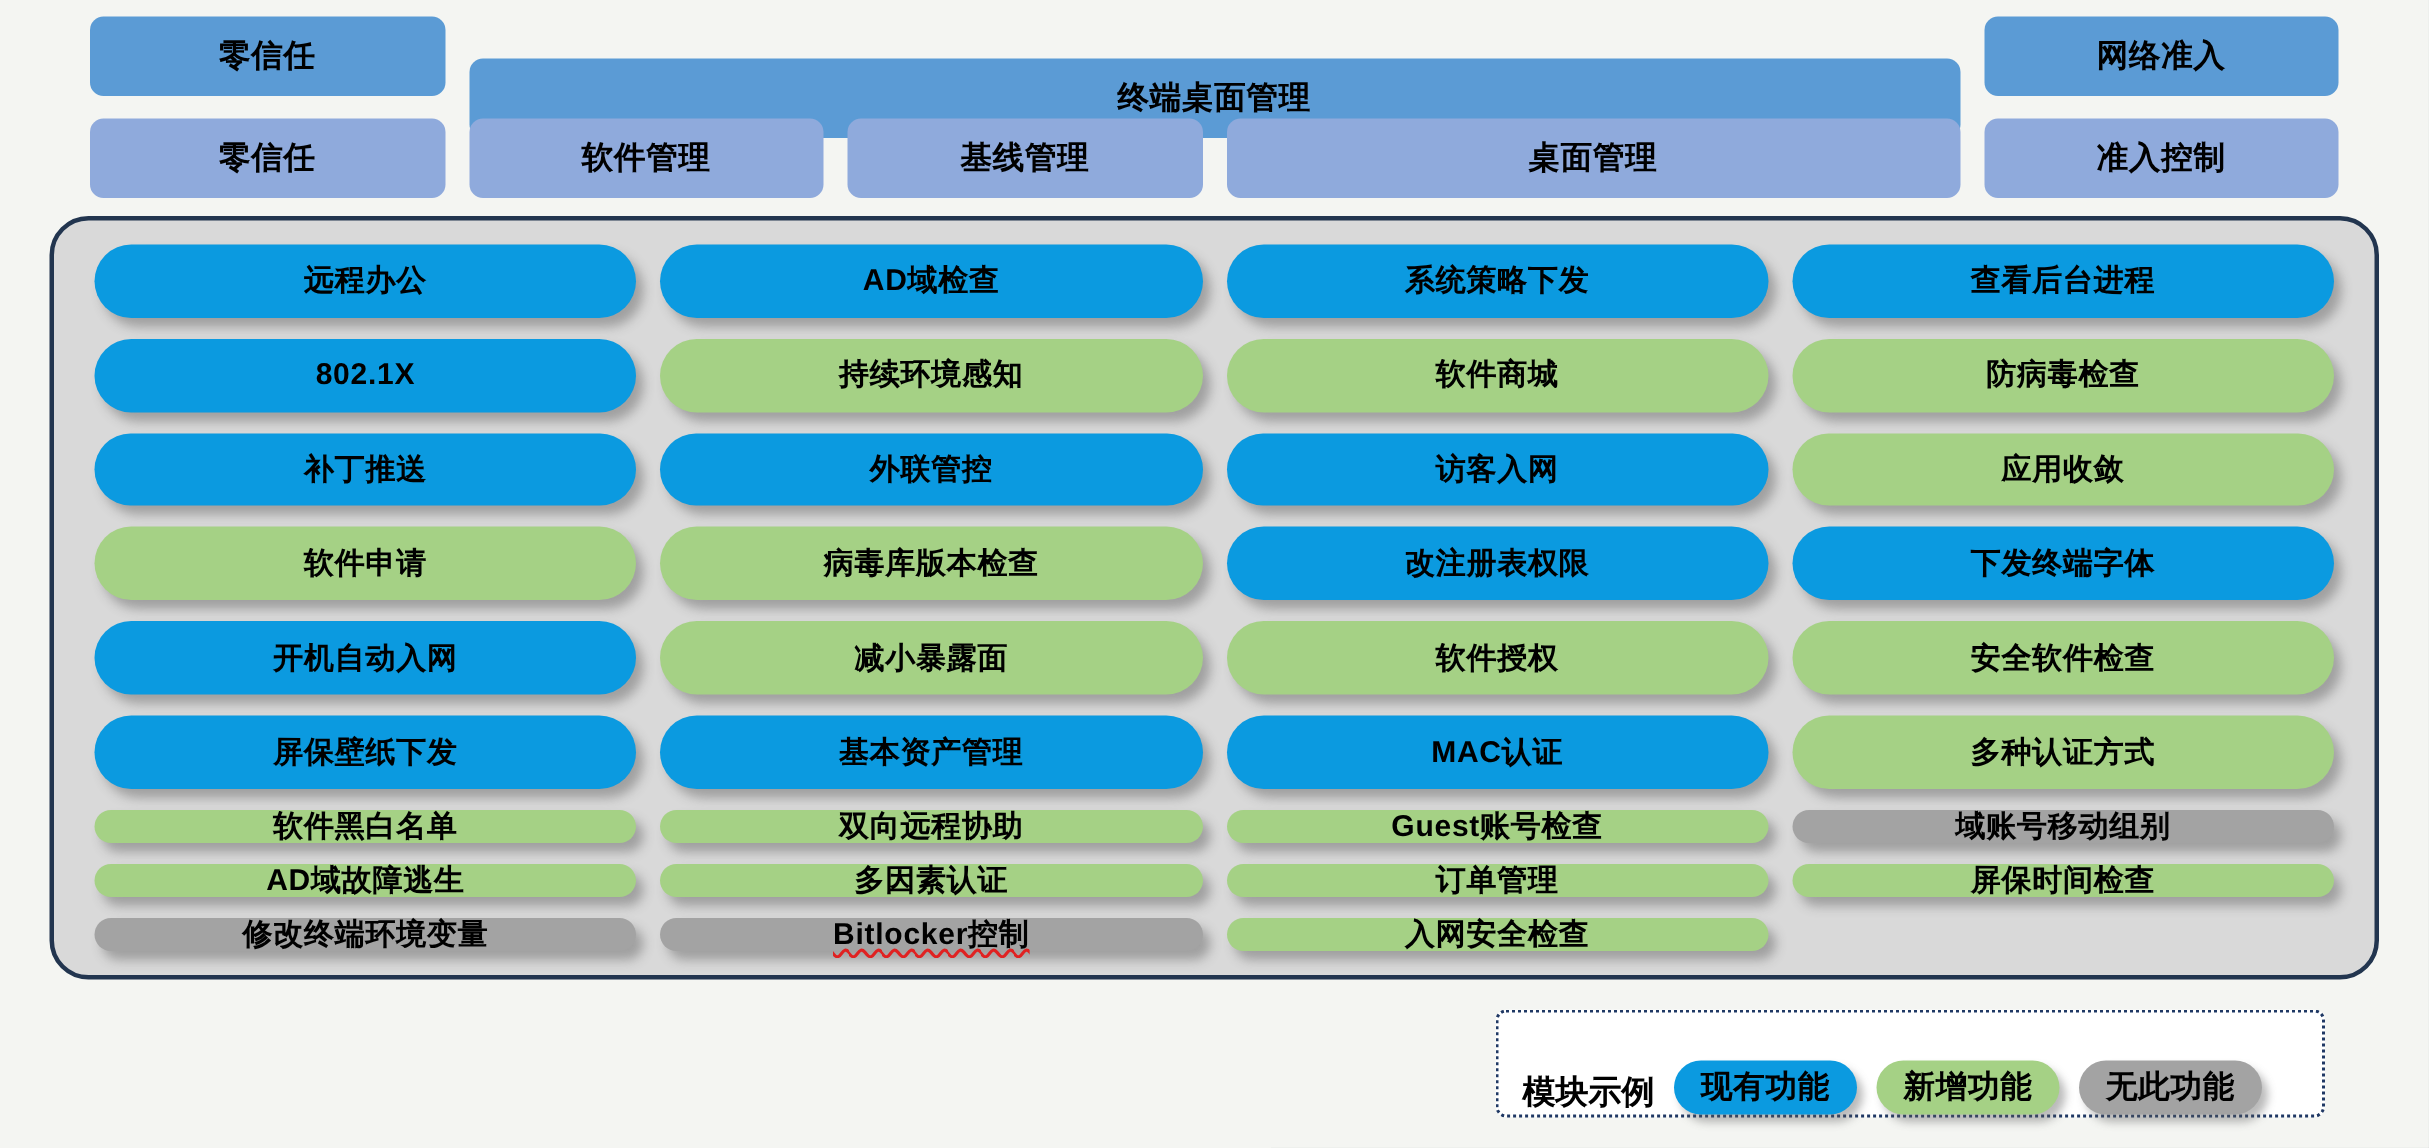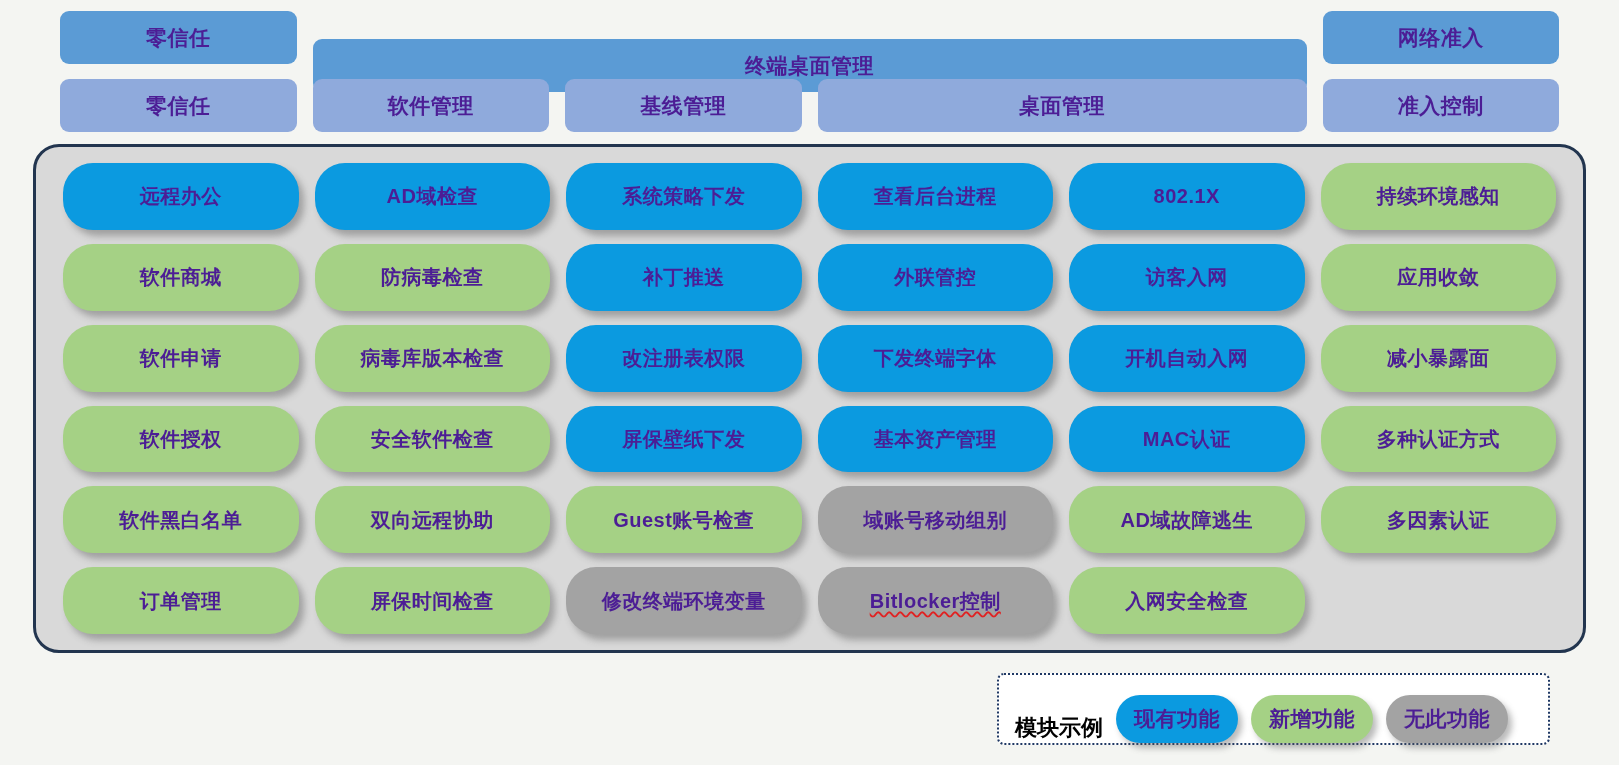--- a/index.html
+++ b/index.html
@@ -18,21 +18,21 @@
     height: 765px;
     background: #f4f5f2;
   }
 
   
   .pill {
     display: flex;
     align-items: center;
     justify-content: center;
     text-align: center;
-    color: #4c1d95;
+    color: #000000;
     font-weight: bold;
     letter-spacing: .5px;
     white-space: nowrap;
     line-height: 1.1;
     user-select: none;
   }
 
   
   .hdr-row {
     display: flex;
@@ -64,21 +64,21 @@
     width: 1553px;
     height: 509px;
     background: #d9d9d9;
     border: 3px solid #22354f;
     border-radius: 26px;
     padding: 16px 27px;
   }
 
   #grid {
     display: grid;
-    grid-template-columns: repeat(6, 1fr);
+    grid-template-columns: repeat(4, 1fr);
     grid-template-rows: repeat(6, 1fr);
     column-gap: 16px;
     row-gap: 14px;
     width: 100%;
     height: 100%;
   }
 
   .cell {
     border-radius: 30px;
     font-size: 20px;
@@ -110,21 +110,21 @@
     gap: 13px;
     padding: 0 16px;
   }
   #legend-title {
     color: #000000;
     font-size: 22px;
     font-weight: bold;
     white-space: nowrap;
   }
   .legend-pill {
-    height: 48px;
+    height: 36px;
     border-radius: 24px;
     font-size: 21px;
     padding: 0 18px;
     box-shadow: 4px 5px 6px rgba(90,90,90,.42);
   }
   .legend-pill.blue  { background: #0b9ae0; }
   .legend-pill.green { background: #a5d185; }
   .legend-pill.grey  { background: #a3a3a3; }
 </style>
 </head>

